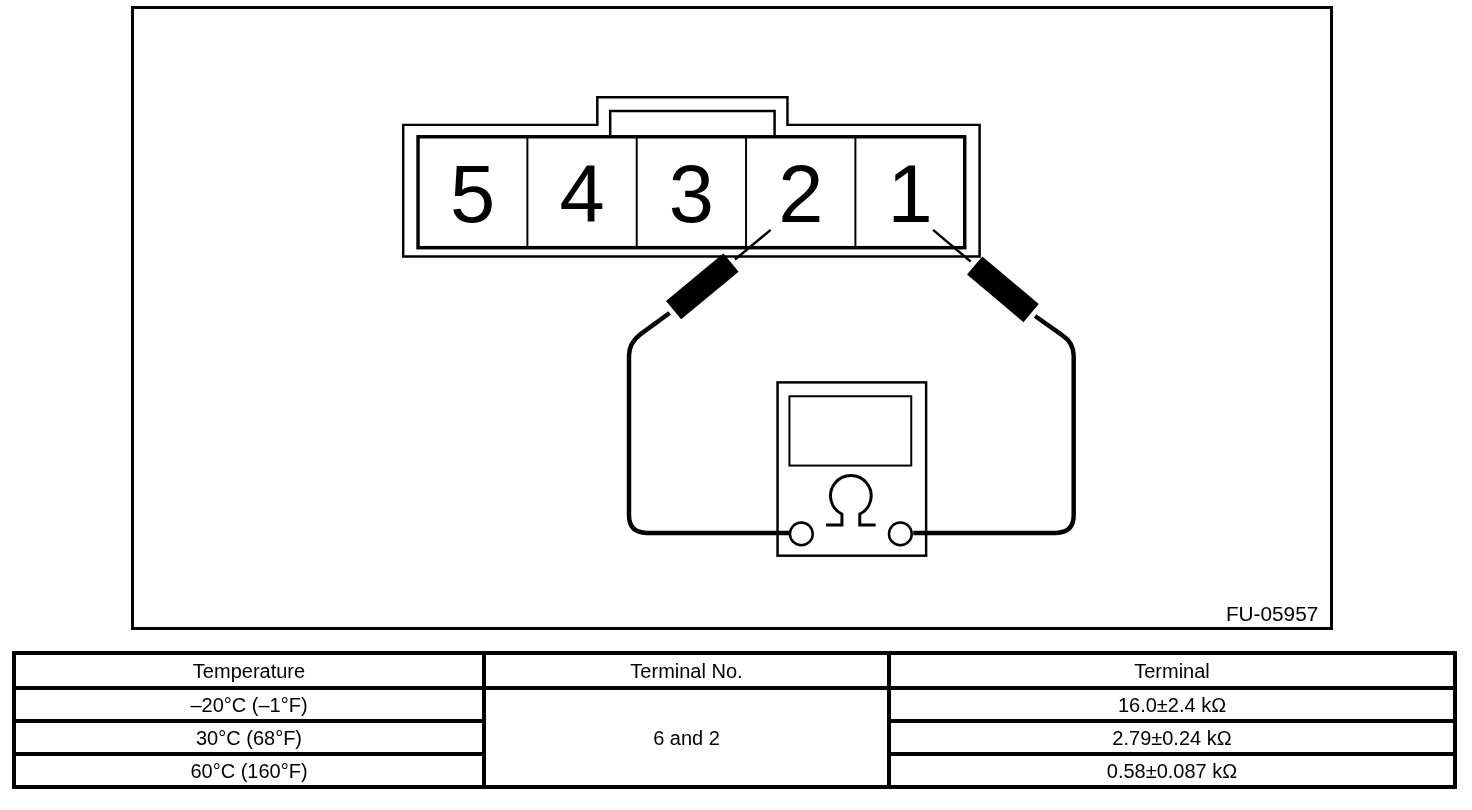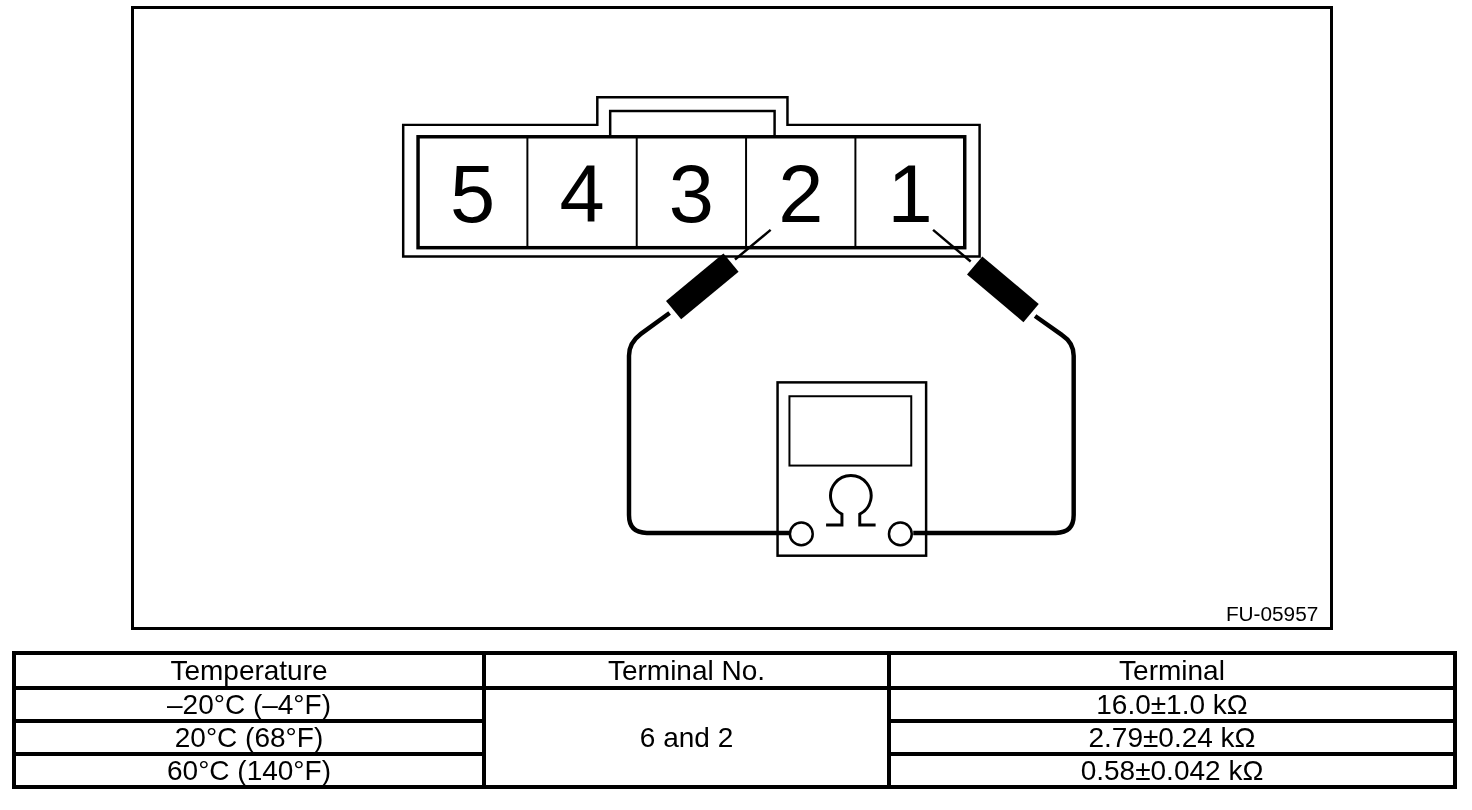--- a/index.html
+++ b/index.html
@@ -26,21 +26,21 @@
     font-family: "Liberation Sans", sans-serif;
     font-size: 21px;
     fill: #000;
   }
   #spec-table {
     position: absolute;
     left: 12px; top: 651px;
     width: 1441px;
     border-collapse: collapse;
     table-layout: fixed;
-    font-size: 28px;
+    font-size: 20px;
     color: #000;
   }
   #spec-table th, #spec-table td {
     border: 4px solid #000;
     text-align: center;
     vertical-align: middle;
     font-weight: 400;
     padding: 0;
     line-height: 1;
   }
@@ -98,26 +98,26 @@
   </colgroup>
   <thead>
     <tr>
       <th>Temperature</th>
       <th>Terminal No.</th>
       <th>Terminal</th>
     </tr>
   </thead>
   <tbody>
     <tr>
-      <td>–20°C (–4°F)</td>
+      <td>–20°C (–1°F)</td>
       <td rowspan="3">6 and 2</td>
-      <td>16.0±1.0 kΩ</td>
+      <td>16.0±2.4 kΩ</td>
     </tr>
     <tr>
-      <td>20°C (68°F)</td>
+      <td>30°C (68°F)</td>
       <td>2.79±0.24 kΩ</td>
     </tr>
     <tr>
-      <td>60°C (140°F)</td>
-      <td>0.58±0.042 kΩ</td>
+      <td>60°C (160°F)</td>
+      <td>0.58±0.087 kΩ</td>
     </tr>
   </tbody>
 </table>
 
 </body></html>

